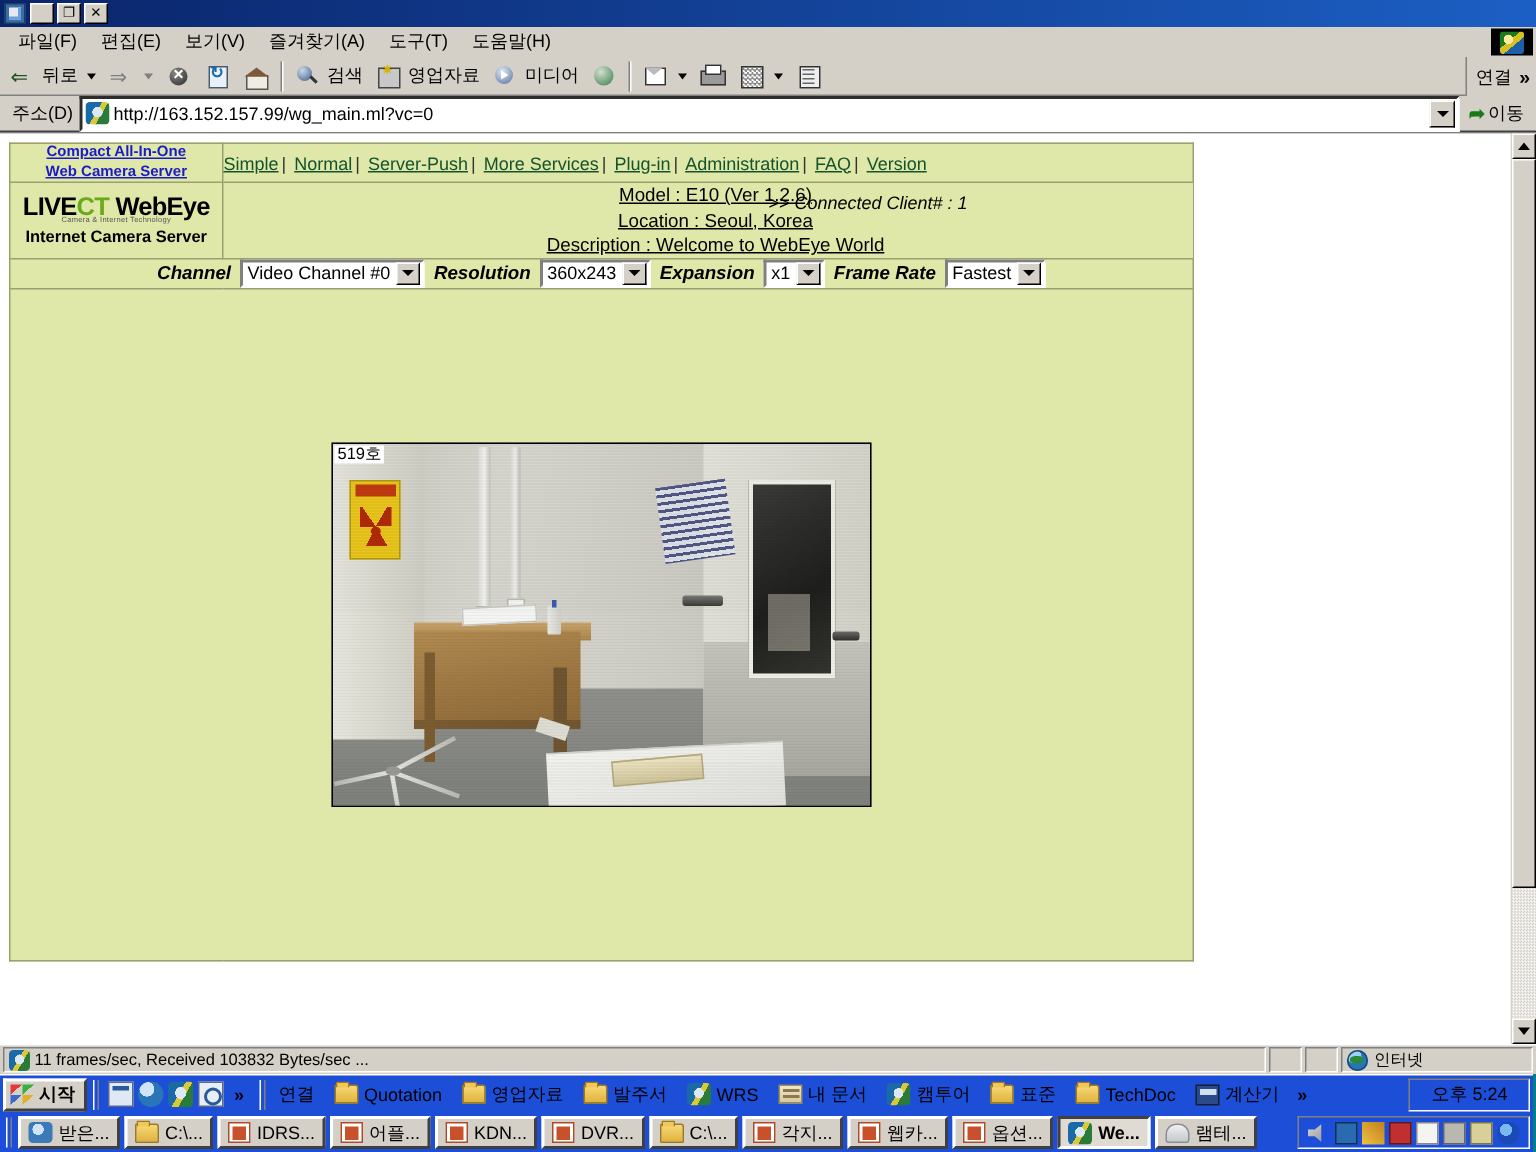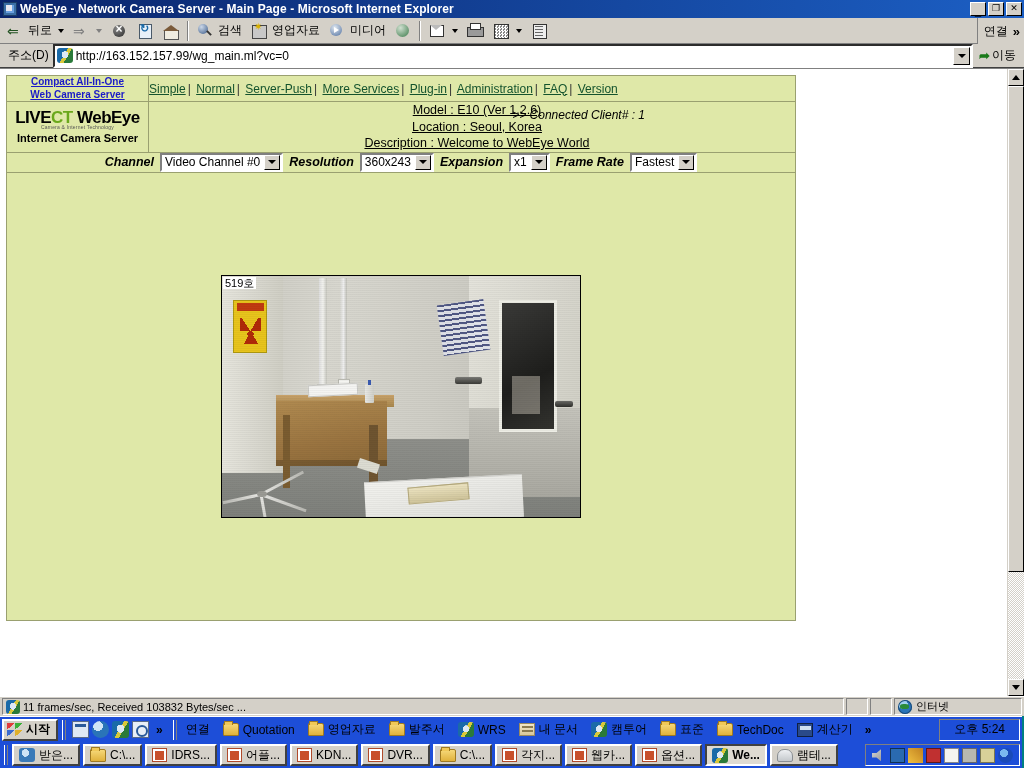--- a/index.html
+++ b/index.html
@@ -442,34 +442,44 @@
   .tr-kb{ background:#d8d098; border:1px solid #7a7650;}
   .tr-blue{ background: radial-gradient(circle at 40% 35%, #7ab8f0 0 30%, #1a4ab8 31% 100%); border-radius:50%;}
 </style>
 </head>
 <body>
 
 <div class="win">
 
   <div class="titlebar">
     <div class="title-ico"></div>
-    <div class="title-text">WebEye - Network Camera Server - Main Page - Microsoft Internet Explorer</div>
     <div class="title-btns">
       <div class="tbtn min">
           <span>_</span>
         </div>
       <div class="tbtn">
           <span>❐</span>
         </div>
       <div class="tbtn">
           <span>✕</span>
         </div>
     </div>
   </div>
 
+  <div class="menubar">
+    <div class="mi">파일(F)</div>
+    <div class="mi">편집(E)</div>
+    <div class="mi">보기(V)</div>
+    <div class="mi">즐겨찾기(A)</div>
+    <div class="mi">도구(T)</div>
+    <div class="mi">도움말(H)</div>
+    <div class="menu-right-ico">
+        <div class="ie-logo-sm"></div>
+      </div>
+  </div>
 
   <div class="toolbar">
     <div class="tb-item">
       <span class="ic ic-back"></span>
       <span>뒤로</span>
       <span class="arrow-dn"></span>
     </div>
     <div class="tb-item dis">
       <span class="ic ic-fwd"></span>
       <span class="arrow-dn dis"></span>

